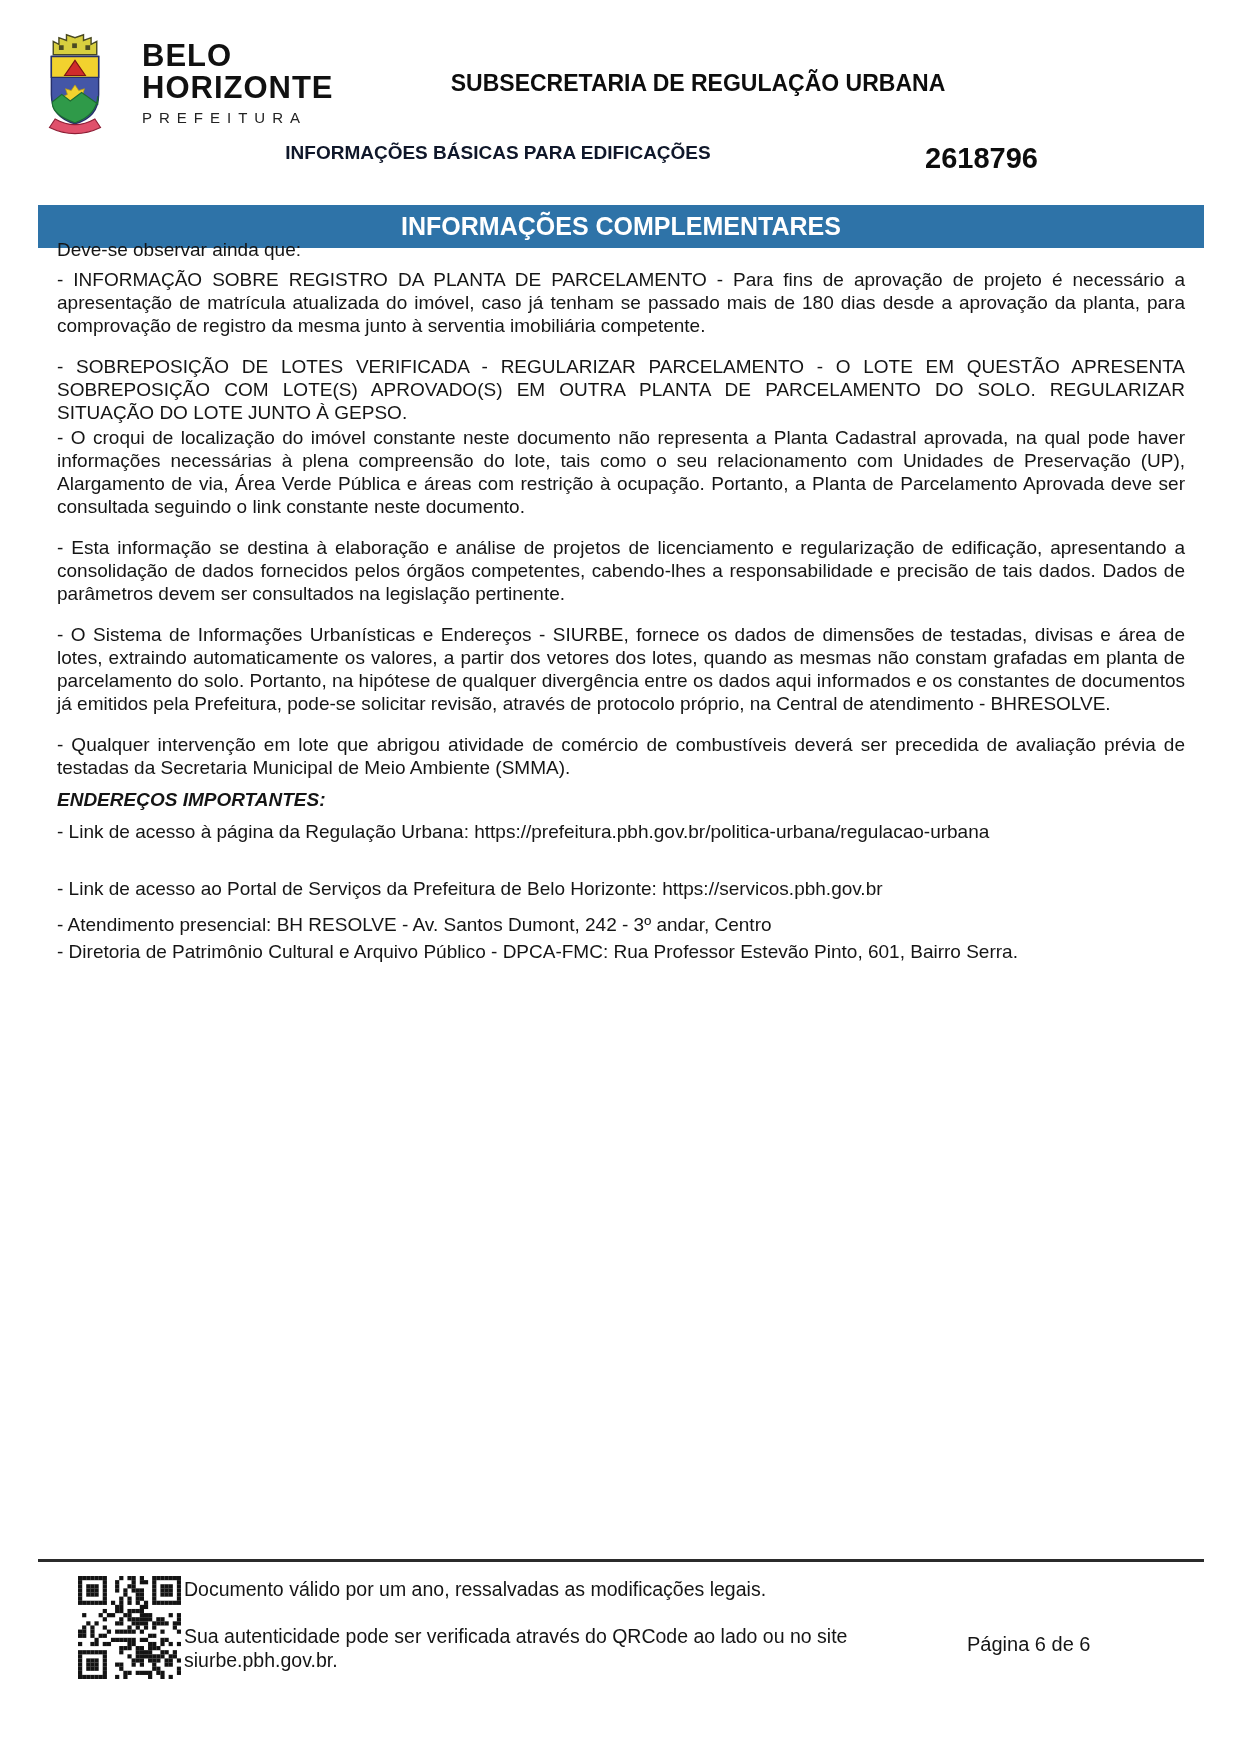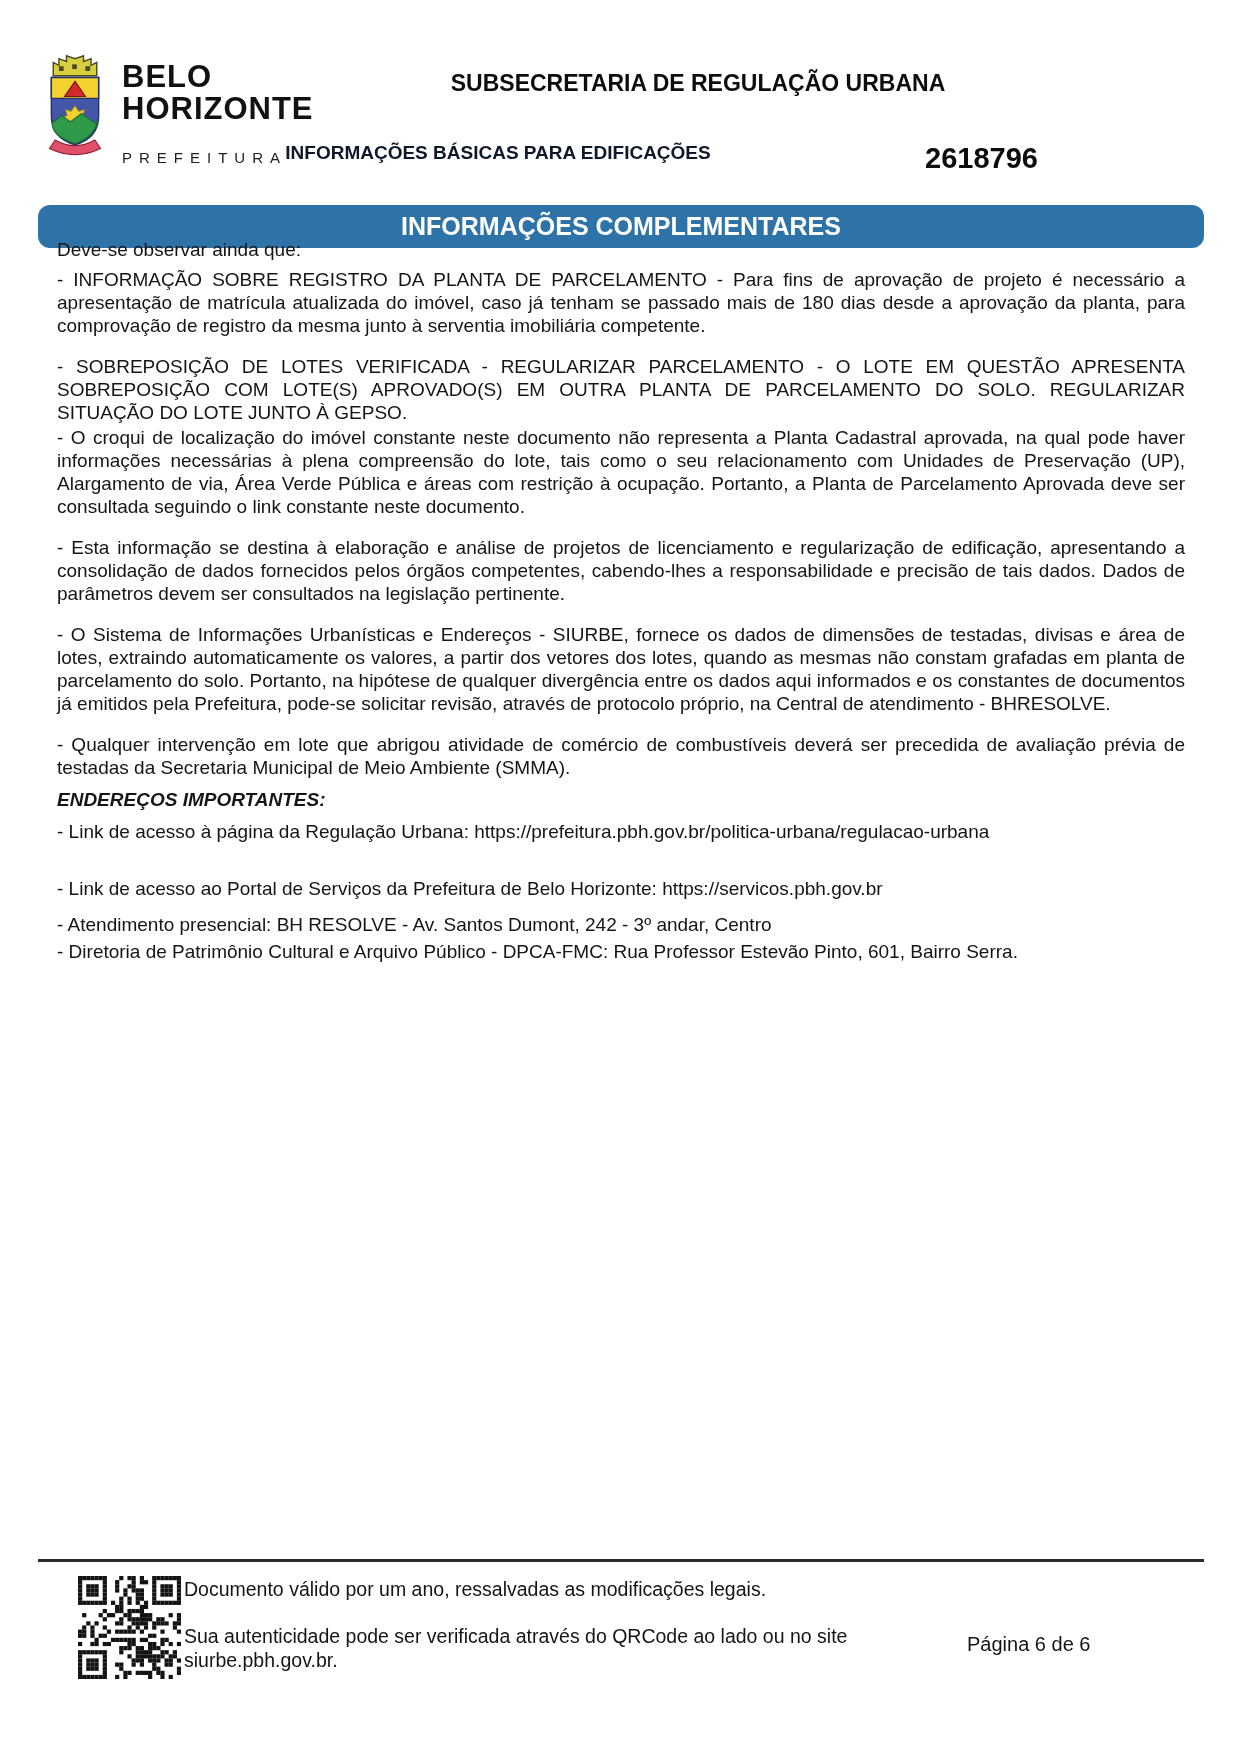--- a/index.html
+++ b/index.html
@@ -7,41 +7,41 @@
   .page {
     position:relative;
     width:1240px; height:1750px;
     background:#ffffff;
     font-family:"Liberation Sans", sans-serif;
     color:#151515;
     margin:0 auto;
     overflow:hidden;
   }
   
-  .logo-wrap { position:absolute; left:44px; top:53px; display:flex; }
+  .logo-wrap { position:absolute; left:44px; top:32px; display:flex;gap:20px; }
   .crest { width:62px; height:104px; }
   .logo-text { margin-left:16px; padding-top:8px; }
   .logo-line1, .logo-line2 {
     font-weight:bold; font-size:31px; line-height:32px; letter-spacing:1px; color:#111;
   }
-  .logo-line3 { font-size:15px; letter-spacing:7px; color:#222; margin-top:24px; font-weight:500; }
+  .logo-line3 { font-size:15px; letter-spacing:7px; color:#222; margin-top:5px; font-weight:500; }
   .dept {
     position:absolute; top:70px; left:368px; width:660px;
     text-align:center; font-weight:bold; font-size:23px; color:#0d0d0d;
   }
   .title-row { position:absolute; top:142px; left:38px; right:38px; height:40px; }
   .doc-title {
     position:absolute; left:120px; width:680px; text-align:center;
     font-weight:bold; font-size:19px; color:#0f172a;
   }
   .doc-number { position:absolute; left:887px; font-weight:bold; font-size:29px; color:#0d0d0d; }
   .banner {
     position:absolute; top:205px; left:38px; right:36px; height:43px;
     text-align:center; line-height:43px;
-    font-weight:bold; font-size:25px;border-radius:12px;
+    font-weight:bold; font-size:25px;
   }
   
   .body-col { position:absolute; top:238px; left:57px; width:1128px; font-size:19px; line-height:23px; }
   .intro { margin-bottom:7px; }
   .para { text-align:justify; margin-bottom:18px; }
   .para.no-gap { margin-bottom:2px; }
   .para.small-gap { margin-bottom:9px; }
   .addr-heading { font-size:19px; font-weight:bold; margin-bottom:9px;font-style:italic; }
   .addr { margin-bottom:4px; }
   .addr.gap-large { margin-bottom:34px; }

